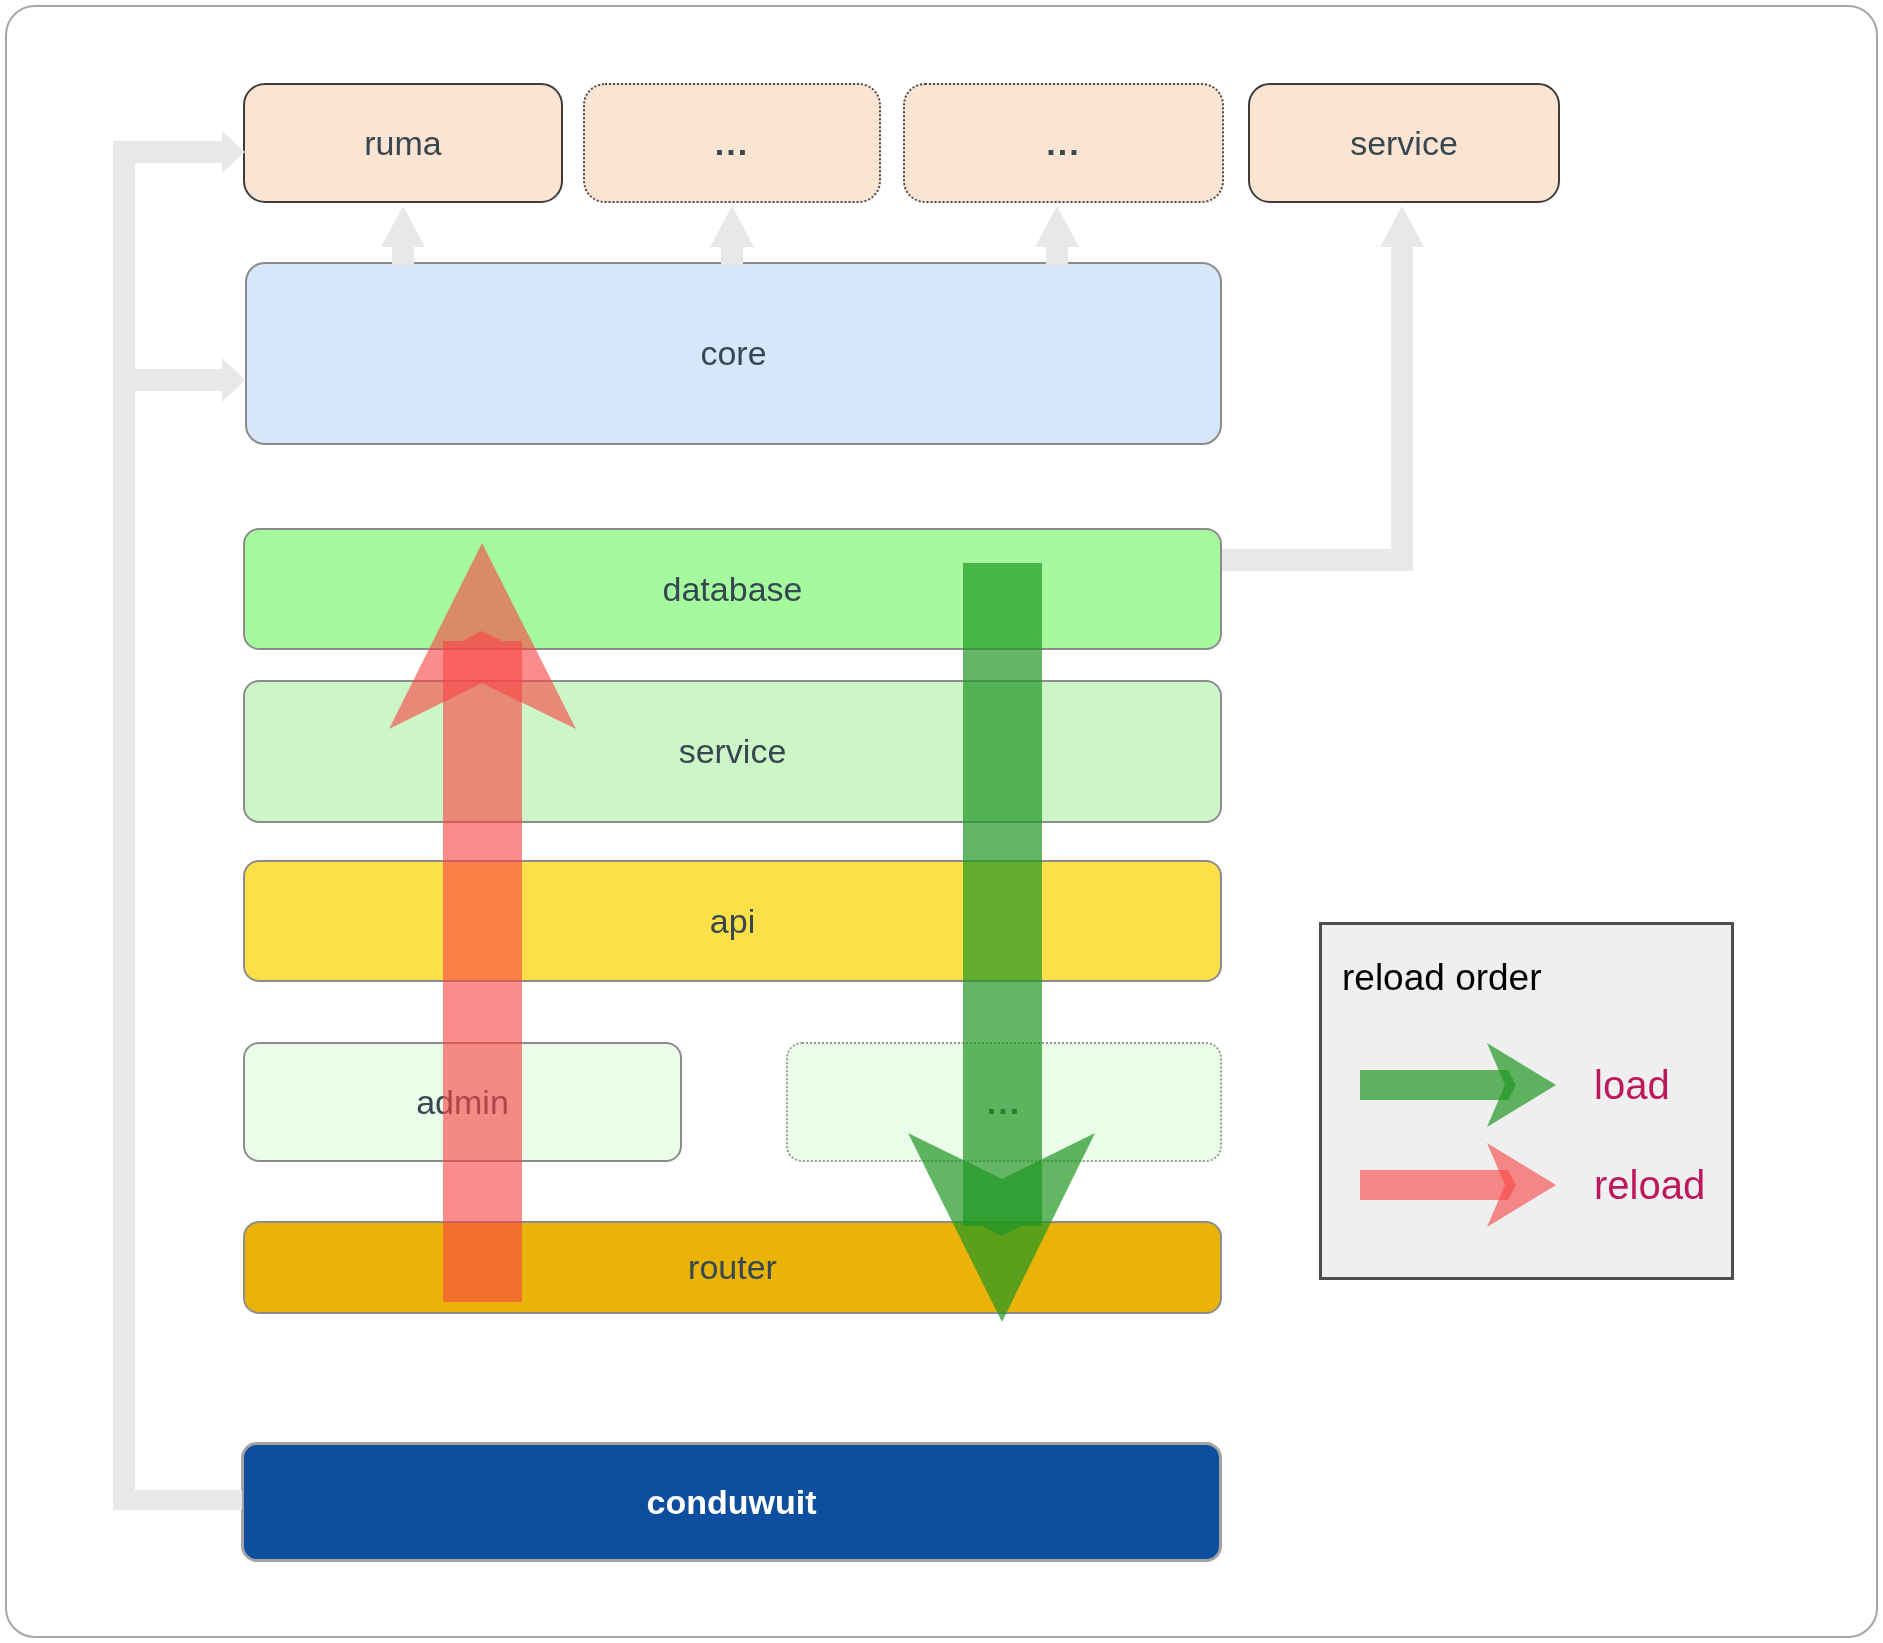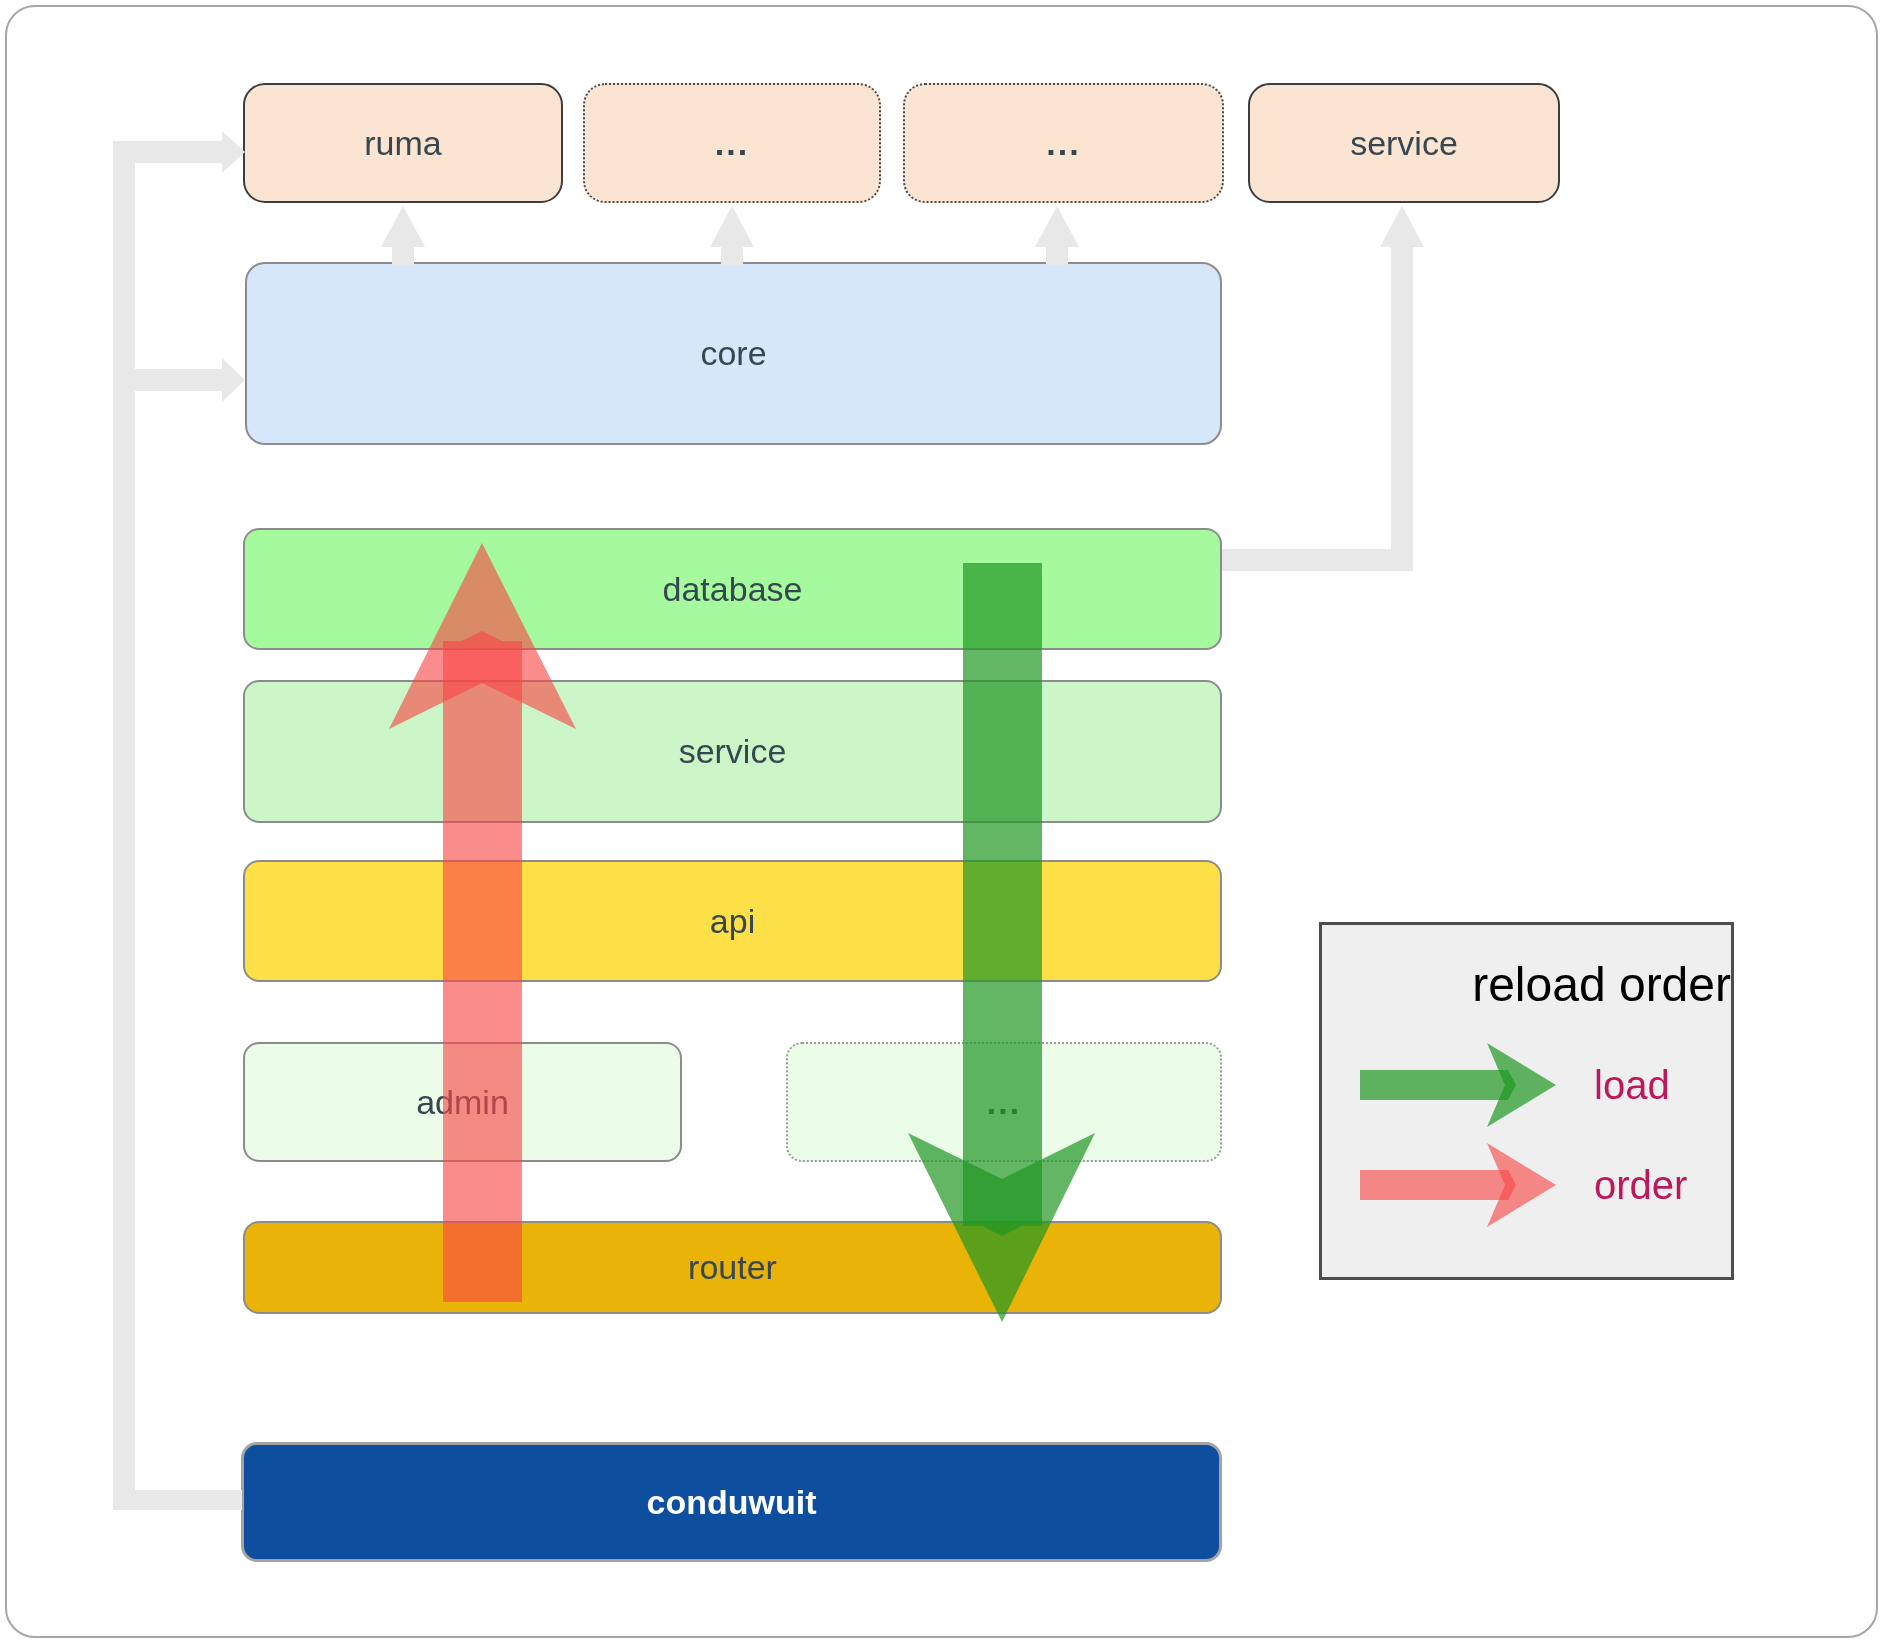--- a/index.html
+++ b/index.html
@@ -39,22 +39,22 @@
   #adminmore{left:786px;top:1042px;width:436px;height:120px;background:#ebfce9;}
   #router  {left:243px;top:1221px;width:979px;height:93px;background:#eab308;text-align:center;}
   #conduwuit{left:241px;top:1442px;width:981px;height:120px;background:#0d4f9e;
              border:3px solid #a3a3a3;color:#ffffff;font-weight:bold;}
   #legend{
     position:absolute;left:1319px;top:922px;width:415px;height:358px;
     box-sizing:border-box;background:#efefef;border:3px solid #4d4d4d;
     z-index:1;
   }
   #legend .legend-title{
-    position:absolute;left:0;right:0;top:32px;text-align:right;
-    font-size:48px;color:#000000;
+    position:absolute;left:0;right:0;top:32px;text-align:left;
+    font-size:37px;color:#000000;padding-left:20px;
   }
   #legend .legend-label{
     position:absolute;font-size:40px;color:#be185d;
   }
   #legend .label-load{left:272px;top:138px;}
   #legend .label-unload{left:272px;top:238px;}
   #arrows{position:absolute;left:0;top:0;z-index:2;pointer-events:none;}
 </style>
 </head>
 <body>
@@ -107,21 +107,21 @@
         <polygon points="38,145 186,145 194,160 186,175 38,175" fill="#1f9722" fill-opacity="0.7"></polygon>
         <polygon points="234,160 165,118 183,160 165,202" fill="#1f9722" fill-opacity="0.7"></polygon>
       </g>
 
       <g>
         <polygon points="38,245 186,245 194,260 186,275 38,275" fill="#f84545" fill-opacity="0.62"></polygon>
         <polygon points="234,260 165,218 183,260 165,302" fill="#f84545" fill-opacity="0.62"></polygon>
       </g>
     </svg>
     <div class="legend-label label-load">load</div>
-    <div class="legend-label label-unload">order</div>
+    <div class="legend-label label-unload">reload</div>
   </div>
 
   <svg id="arrows" width="1883" height="1643">
 
     <g fill="#e8e8e8">
       <rect x="113" y="141" width="22" height="1369"></rect>
       <rect x="113" y="1490" width="129" height="20"></rect>
       <rect x="135" y="141" width="88" height="22"></rect>
       <polygon points="222,131 222,173 245,152"></polygon>
       <rect x="135" y="369" width="88" height="22"></rect>

